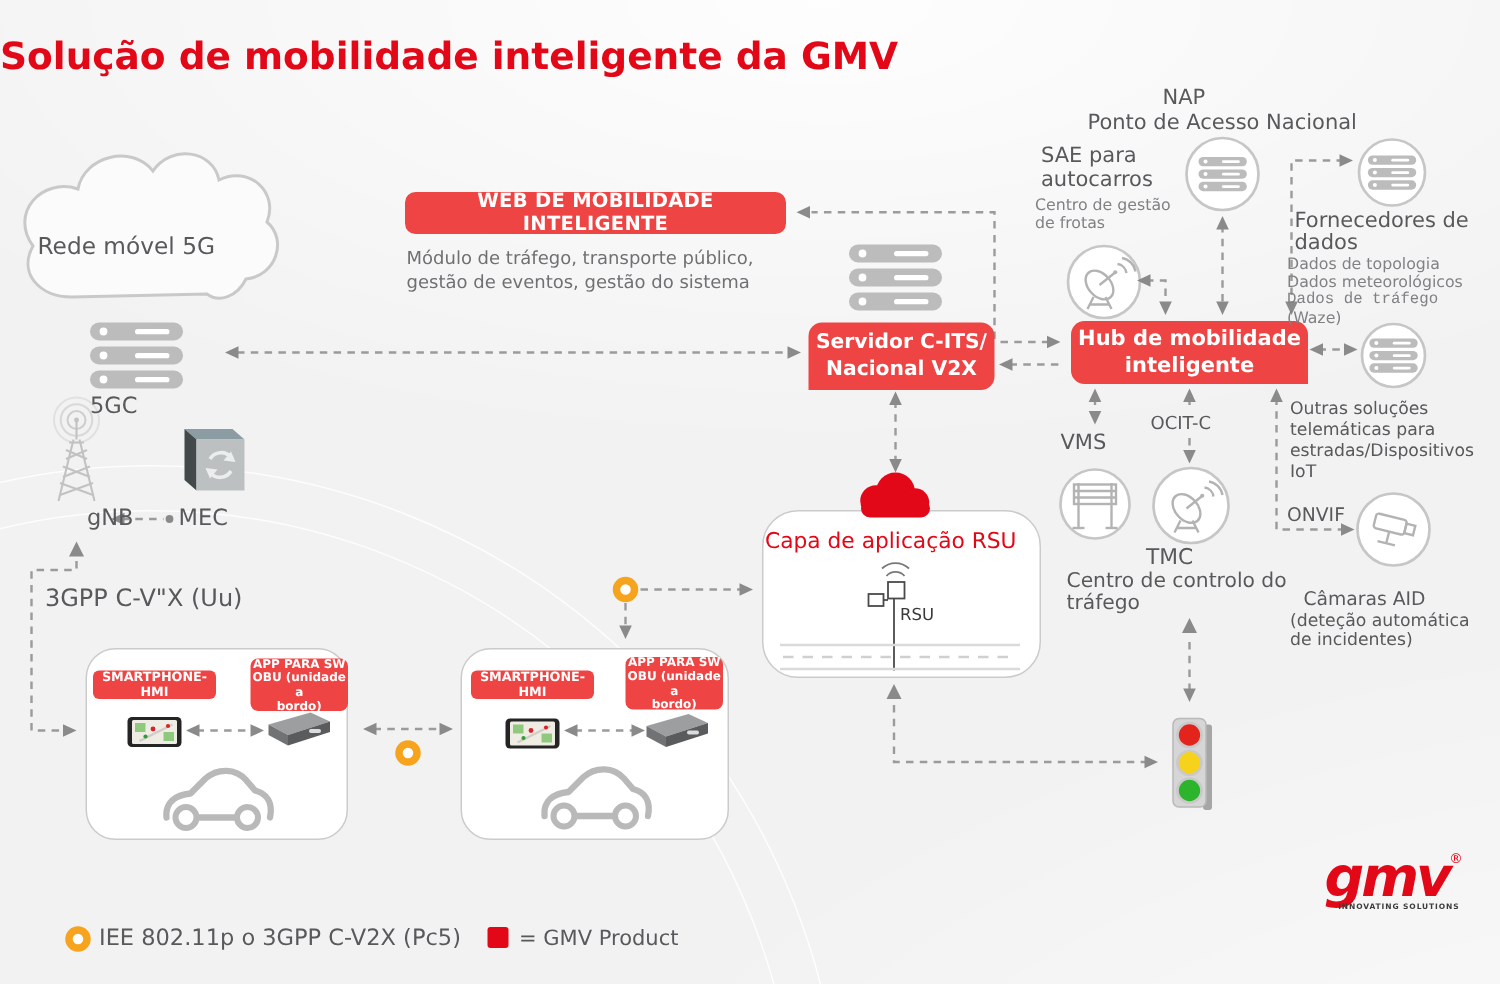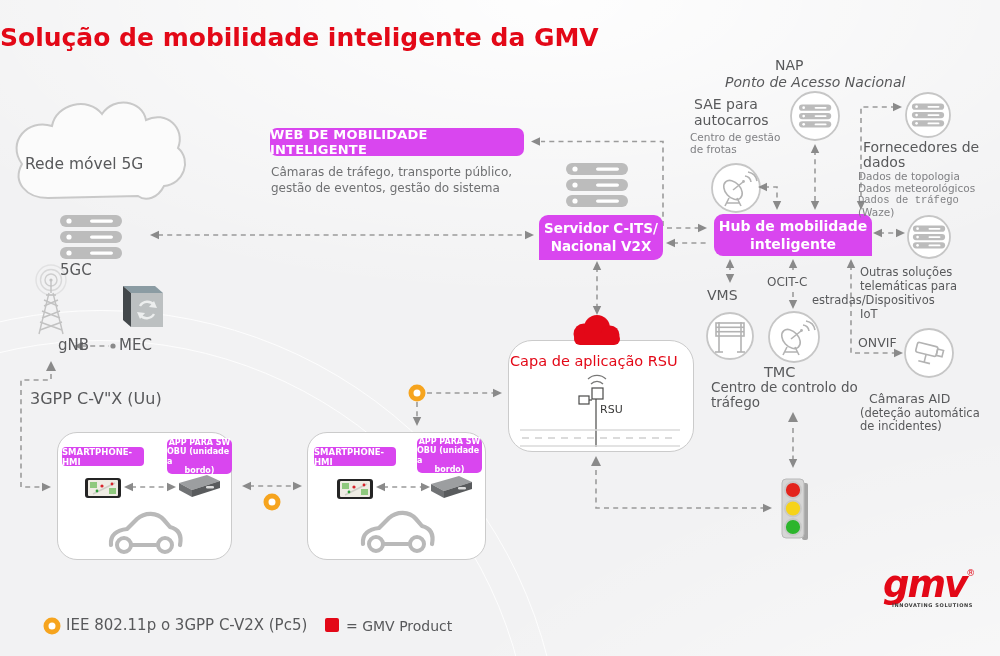--- a/index.html
+++ b/index.html
@@ -10,22 +10,22 @@
        background:radial-gradient(closest-side,rgba(255,255,255,.9),rgba(255,255,255,0));}
   .sw2{left:300px;top:420px;width:1500px;height:800px;border-radius:50%;transform:rotate(-9deg);
        background:radial-gradient(closest-side,rgba(255,255,255,.7),rgba(255,255,255,0));}
   .arc{position:absolute;border:1px solid rgba(255,255,255,.85);border-radius:50%;}
   .arc1{left:-360px;top:310px;width:920px;height:920px;}
   .arc2{left:-330px;top:340px;width:860px;height:860px;}
   svg.layer{position:absolute;left:0;top:0;}
   .lbl{position:absolute;color:#58595b;text-align:left;line-height:1.15;white-space:nowrap;}
   .sm{color:#808184;}
   .redtxt{color:#e30817;}
-  .redbox{position:absolute;background:#d946ef;color:#fff;font-weight:bold;display:flex;
-          flex-direction:column;align-items:center;justify-content:center;text-align:left;}
+  .redbox{position:absolute;background:#ef4444;color:#fff;font-weight:bold;display:flex;
+          flex-direction:column;align-items:center;justify-content:center;text-align:center;}
   .whitebox{position:absolute;background:#fff;border:1.5px solid #cbcbcb;}
   .d{fill:none;stroke:#9b9b9b;stroke-width:1.6;stroke-dasharray:5 4.2;}
   .t{fill:#8a8a8a;}
   .circ{fill:#fff;stroke:#c6c6c6;stroke-width:1.8;}
   .logo{position:absolute;left:883px;top:568px;width:90px;text-align:right;color:#e30817;}
   .logo .word{font-size:37px;font-style:italic;font-weight:bold;letter-spacing:-2px;line-height:.9;}
   .logo .reg{font-size:9px;vertical-align:top;}
   .logo .tag{font-size:5px;letter-spacing:.6px;color:#3c3c3b;font-weight:bold;margin-top:1px;}
   .sq{position:absolute;left:325px;top:618px;width:14px;height:14px;background:#e30817;border-radius:2px;}
 </style>
@@ -322,50 +322,50 @@
 
   <div class="lbl" style="left:25px;top:156px;width:150px;font-size:15.5px;">Rede móvel 5G</div>
   <div class="lbl" style="left:60px;top:262px;width:64px;font-size:15px;">5GC</div>
   <div class="lbl" style="left:29px;top:337px;width:44px;font-size:15px;margin-left:29px;">gNB</div>
   <div class="lbl" style="left:119px;top:337px;width:50px;font-size:15px;">MEC</div>
   <div class="lbl" style="left:30px;top:390px;width:220px;text-align:left;font-size:16px;">3GPP C-V"X (Uu)</div>
 
   <div class="redbox" style="left:270px;top:128px;width:254px;height:28px;font-size:13px;border-radius:7px;letter-spacing:.2px;">
     <span>WEB DE MOBILIDADE INTELIGENTE</span>
   </div>
-  <div class="lbl" style="left:271px;top:166px;width:252px;font-size:12px;color:#6f7072;">Câmaras de tráfego, transporte público,</div>
+  <div class="lbl" style="left:271px;top:166px;width:252px;font-size:12px;color:#6f7072;">Módulo de tráfego, transporte público,</div>
   <div class="lbl" style="left:271px;top:182px;width:252px;font-size:12px;color:#6f7072;">gestão de eventos, gestão do sistema</div>
 
   <div class="redbox" style="left:539px;top:215px;width:124px;height:45px;font-size:13.5px;border-radius:9px 9px 9px 0;line-height:1.3;">
     <span>Servidor C-ITS/</span>
     <span>Nacional V2X</span>
   </div>
   <div class="redbox" style="left:714px;top:214px;width:158px;height:42px;font-size:14px;border-radius:9px 9px 0 9px;line-height:1.3;">
     <span>Hub de mobilidade</span>
     <span>inteligente</span>
   </div>
 
   <div class="lbl" style="left:775px;top:57px;width:80px;font-size:14px;">NAP</div>
-  <div class="lbl" style="left:725px;top:74px;width:180px;font-size:14px;font-style:italic;">Ponto de Acesso Nacional</div>
+  <div class="lbl" style="left:725px;top:74px;width:180px;font-size:14px;">Ponto de Acesso Nacional</div>
 
   <div class="lbl" style="left:694px;top:96px;width:85px;font-size:14px;">SAE para</div>
   <div class="lbl" style="left:694px;top:112px;width:85px;font-size:14px;">autocarros</div>
   <div class="lbl sm" style="left:690px;top:131px;width:93px;font-size:10.5px;">Centro de gestão</div>
   <div class="lbl sm" style="left:690px;top:143px;width:93px;font-size:10.5px;">de frotas</div>
 
   <div class="lbl" style="left:863px;top:139px;width:130px;font-size:14px;">Fornecedores de</div>
   <div class="lbl" style="left:863px;top:154px;width:130px;font-size:14px;">dados</div>
   <div class="lbl sm" style="left:858px;top:170px;width:140px;font-size:10.5px;">Dados de topologia</div>
   <div class="lbl sm" style="left:858px;top:182px;width:140px;font-size:10.5px;">Dados meteorológicos</div>
   <div class="lbl sm" style="left:858px;top:194px;width:140px;font-size:10.5px;font-family:Liberation Mono, monospace;">Dados de tráfego</div>
   <div class="lbl sm" style="left:858px;top:206px;width:140px;font-size:10.5px;">(Waze)</div>
 
   <div class="lbl" style="left:860px;top:266px;width:140px;font-size:11.5px;">Outras soluções</div>
   <div class="lbl" style="left:860px;top:280px;width:140px;font-size:11.5px;">telemáticas para</div>
-  <div class="lbl" style="left:812px;top:294px;width:140px;font-size:11.5px;">estradas/Dispositivos</div>
+  <div class="lbl" style="left:860px;top:294px;width:140px;font-size:11.5px;">estradas/Dispositivos</div>
   <div class="lbl" style="left:860px;top:308px;width:140px;font-size:11.5px;">IoT</div>
 
   <div class="lbl" style="left:858px;top:336px;width:60px;text-align:left;font-size:12.5px;">ONVIF</div>
   <div class="lbl" style="left:869px;top:392px;width:120px;font-size:12.5px;">Câmaras AID</div>
   <div class="lbl" style="left:860px;top:407px;width:140px;font-size:11.5px;">(deteção automática</div>
   <div class="lbl" style="left:860px;top:420px;width:140px;font-size:11.5px;">de incidentes)</div>
 
   <div class="lbl" style="left:707px;top:287px;width:46px;font-size:14px;">VMS</div>
   <div class="lbl" style="left:767px;top:276px;width:56px;font-size:12px;">OCIT-C</div>
 

